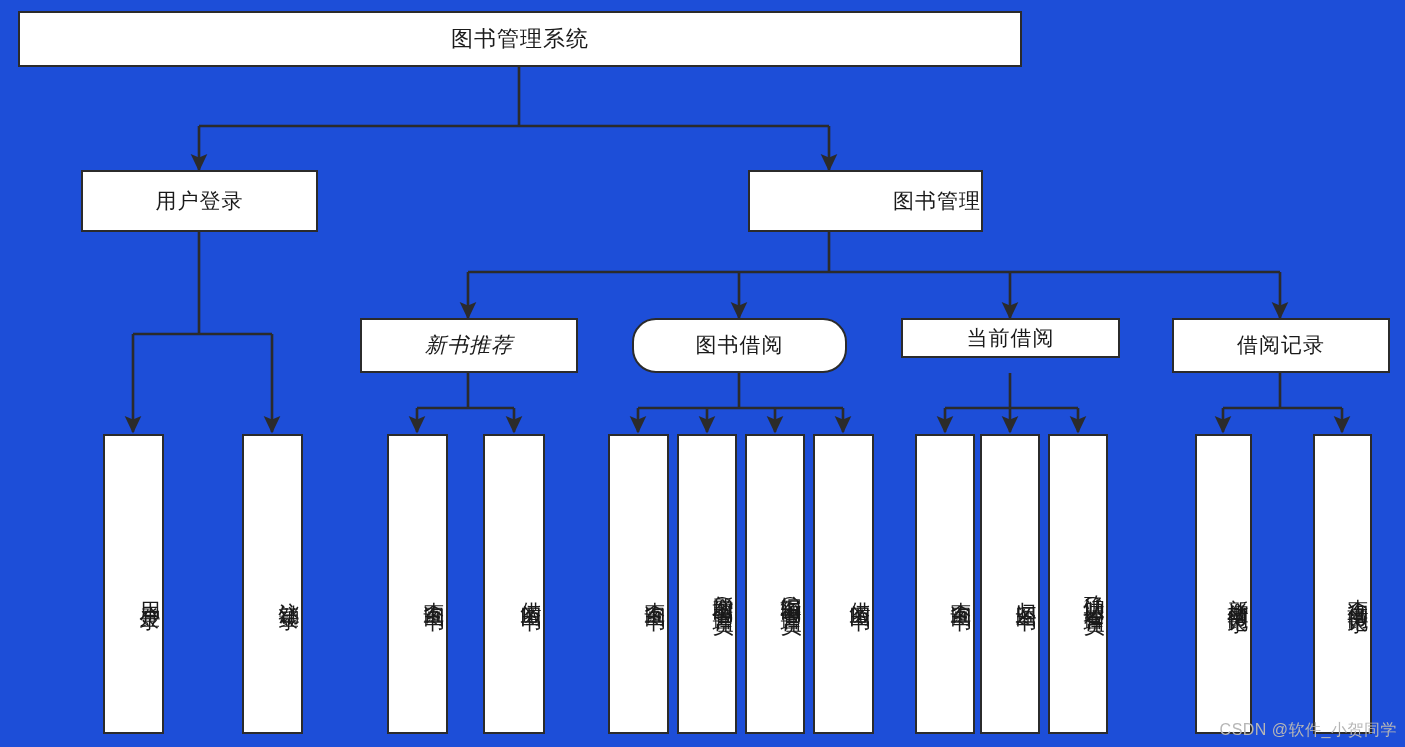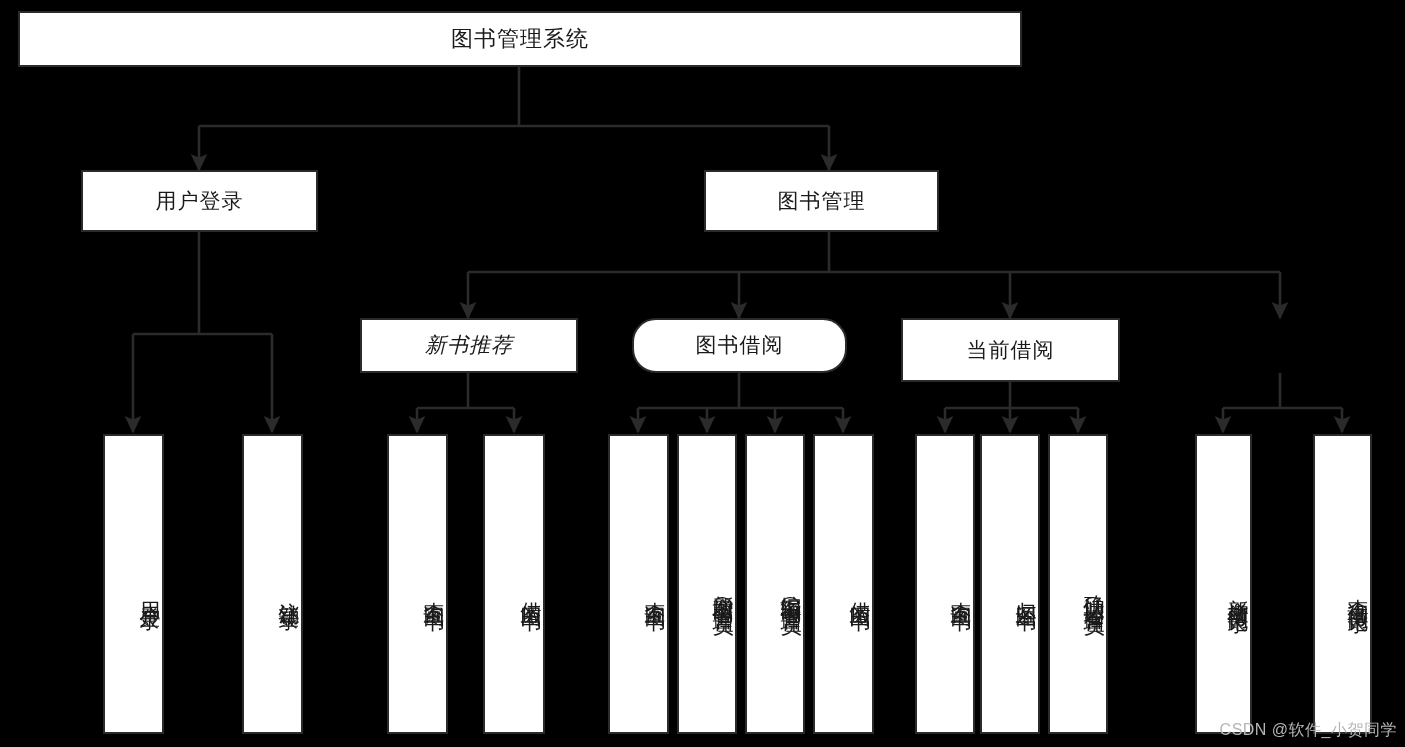--- a/index.html
+++ b/index.html
@@ -8,21 +8,21 @@
     padding: 0;
     background: #ffffff;
   }
   body {
     font-family: "Liberation Sans", "DejaVu Sans", sans-serif;
   }
   #canvas {
     position: relative;
     width: 1405px;
     height: 747px;
-    background: #000000;
+    background: #1d4ed8;
     overflow: hidden;
   }
   #edges {
     position: absolute;
     left: 0;
     top: 0;
     width: 1405px;
     height: 747px;
     pointer-events: none;
   }
@@ -141,32 +141,35 @@
     </g>
   </svg>
 
   <div class="node root" style="left:18px; top:11px; width:1004px; height:56px;">
     <span>图书管理系统</span>
   </div>
 
   <div class="node horiz" style="left:81px; top:170px; width:237px; height:62px;">
     <span>用户登录</span>
   </div>
-  <div class="node horiz" style="left:704px; top:170px; width:235px; height:62px;">
+  <div class="node horiz" style="left:748px; top:170px; width:235px; height:62px;justify-content:flex-end;">
     <span>图书管理</span>
   </div>
 
   <div class="node horiz" style="left:360px; top:318px; width:218px; height:55px;font-style:italic;">
     <span>新书推荐</span>
   </div>
   <div class="node horiz" style="left:632px; top:318px; width:215px; height:55px;border-radius:24px;">
     <span>图书借阅</span>
   </div>
-  <div class="node horiz" style="left:901px; top:318px; width:219px; height:64px;">
+  <div class="node horiz" style="left:901px; top:318px; width:219px; height:40px;">
     <span>当前借阅</span>
+  </div>
+  <div class="node horiz" style="left:1172px; top:318px; width:218px; height:55px;">
+    <span>借阅记录</span>
   </div>
 
   <div class="node vert" style="left:103px; top:434px; width:61px; height:300px;">
     <span>用户登录</span>
   </div>
   <div class="node vert" style="left:242px; top:434px; width:61px; height:300px;">
     <span>注销登录</span>
   </div>
 
   <div class="node vert" style="left:387px; top:434px; width:61px; height:300px;">

